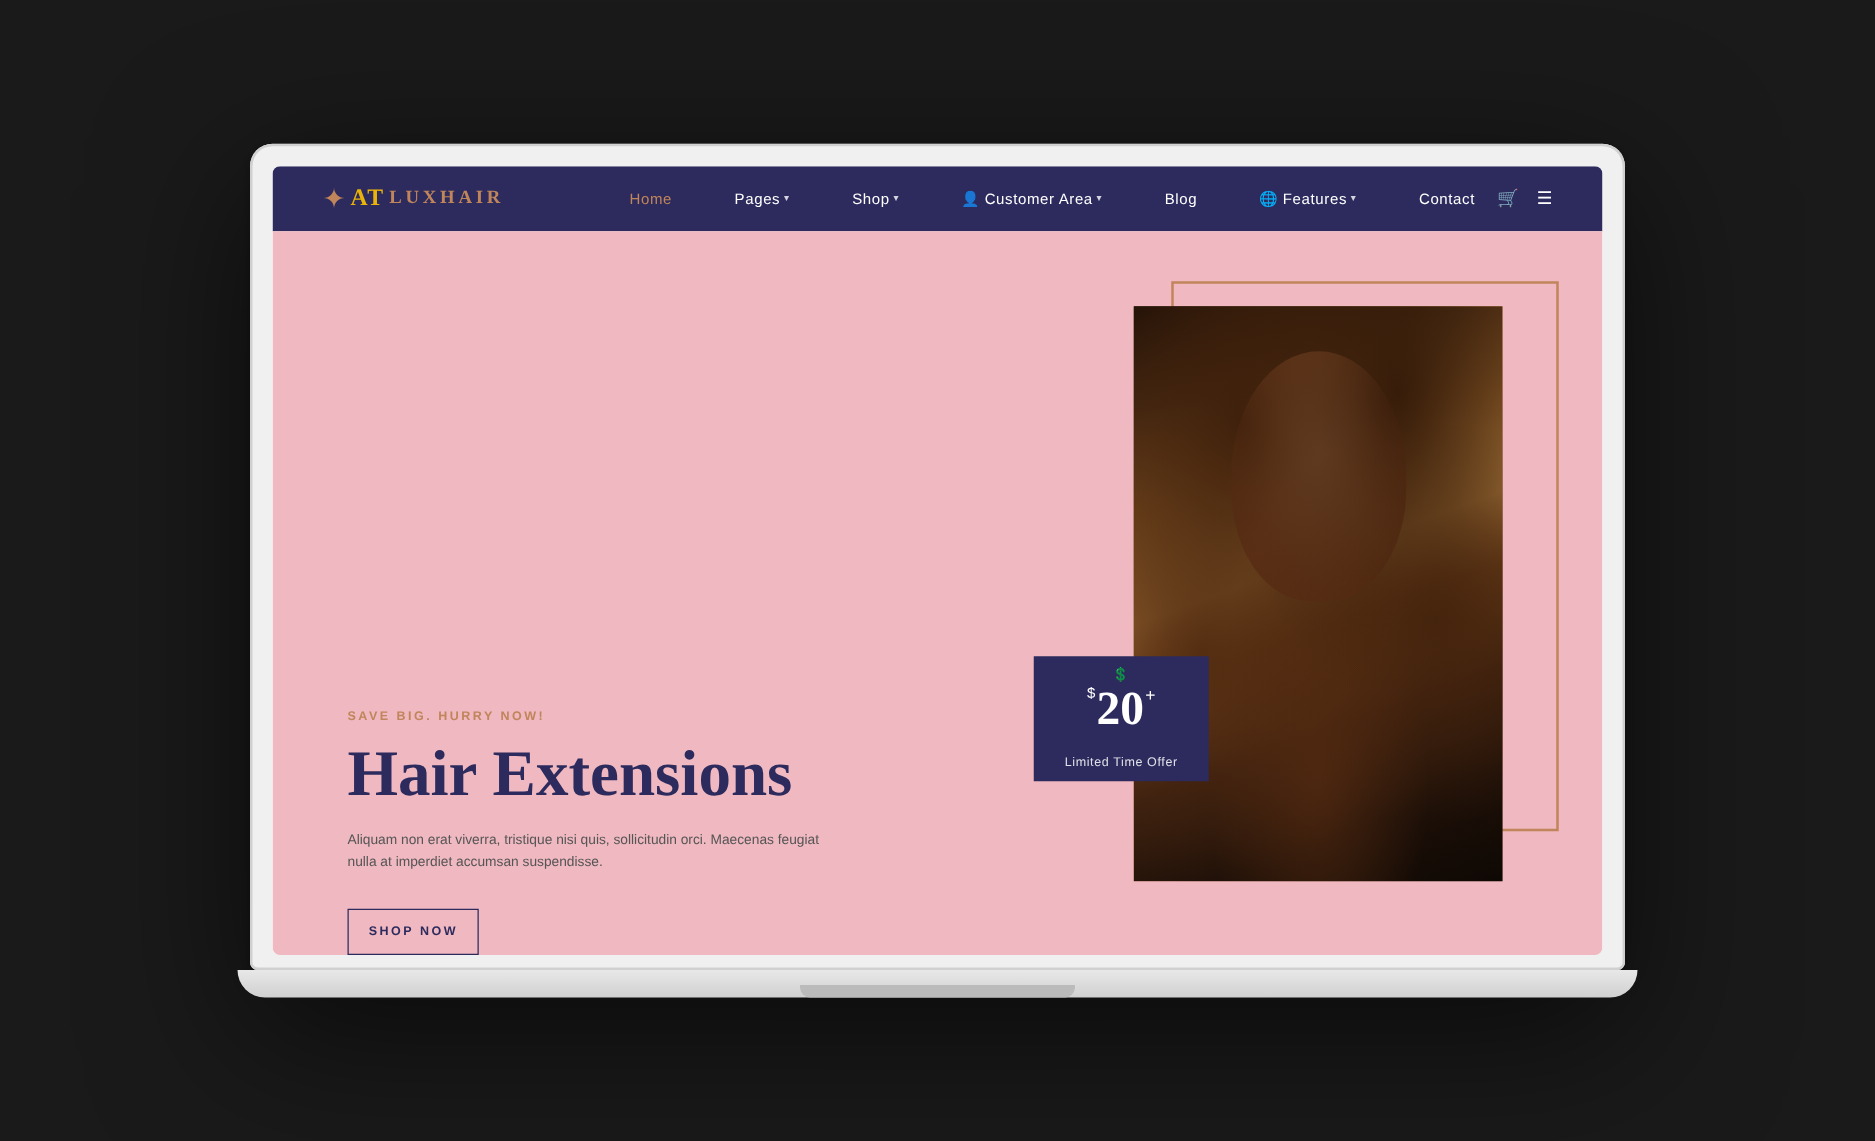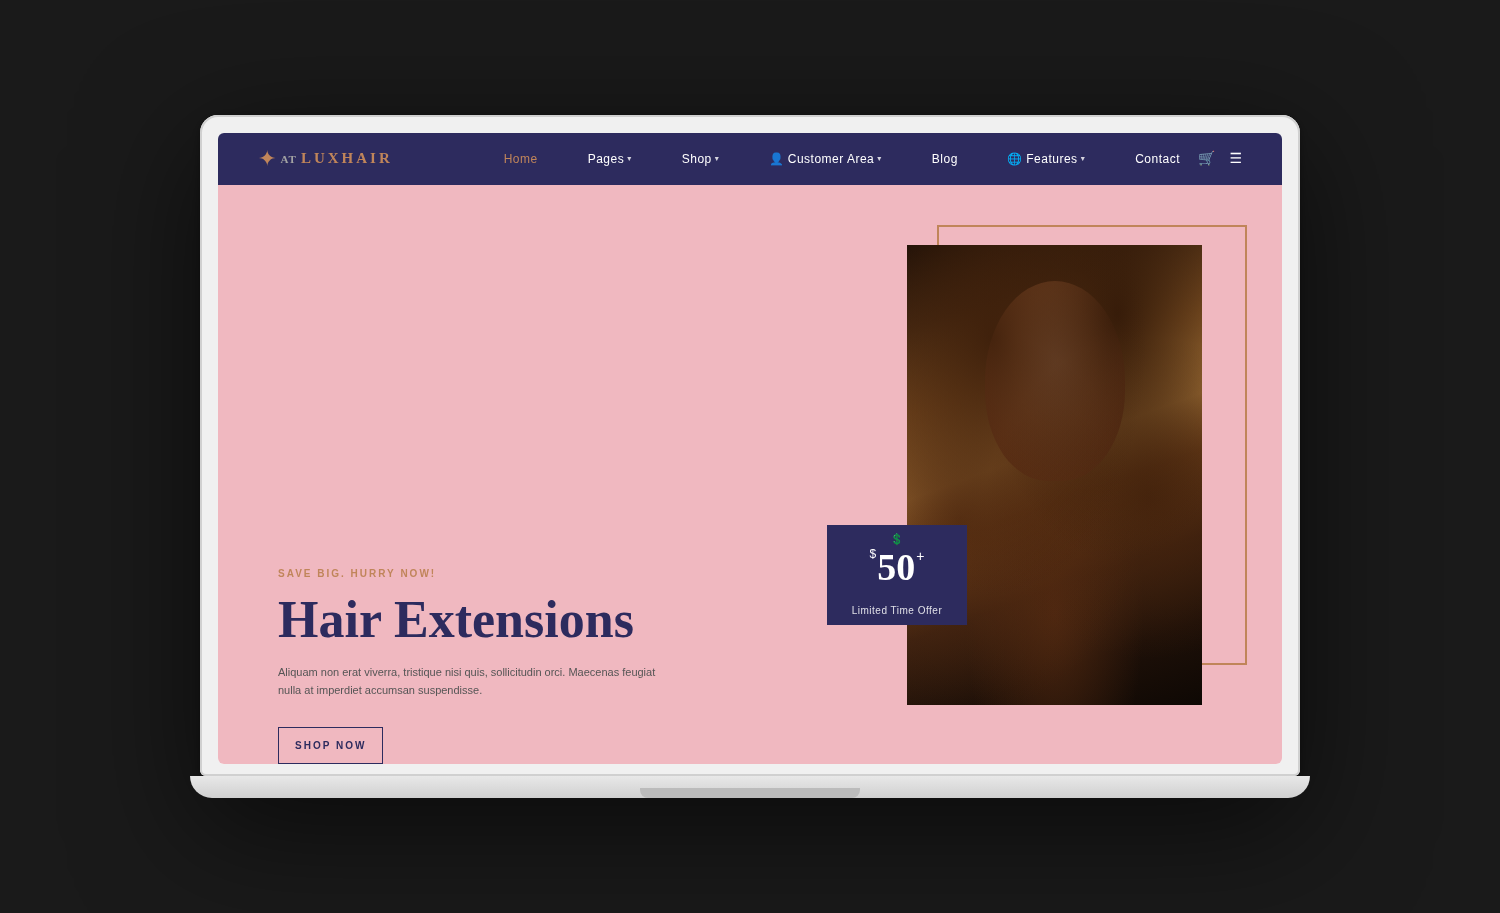--- a/index.html
+++ b/index.html
@@ -81,22 +81,22 @@
       margin-right: auto;
     }
 
     .logo-icon {
       color: #c0855a;
       font-size: 22px;
       margin-right: 4px;
     }
 
     .logo-at {
-      color: #a3a3a3;
-      font-size: 11px;
+      color: #eab308;
+      font-size: 19px;
       font-family: Georgia, serif;
       font-weight: bold;
       letter-spacing: 1px;
     }
 
     .logo-luxhair {
       color: #c0855a;
       font-size: 15px;
       font-family: Georgia, serif;
       font-weight: bold;
@@ -411,21 +411,21 @@
                 <div class="photo-bg"></div>
                 <div class="photo-face"></div>
                 <div class="photo-hair"></div>
               </div>
             </div>
 
             <div class="price-badge">
               <div class="price-icon">💲</div>
               <div class="price-main-line">
                 <span class="price-dollar-sign">$</span>
-                <span class="price-amount">50</span>
+                <span class="price-amount">20</span>
                 <span class="price-plus">+</span>
               </div>
               <div class="price-label">Limited Time Offer</div>
             </div>
           </div>
 
         </section>
 
       </div>
     </div>

